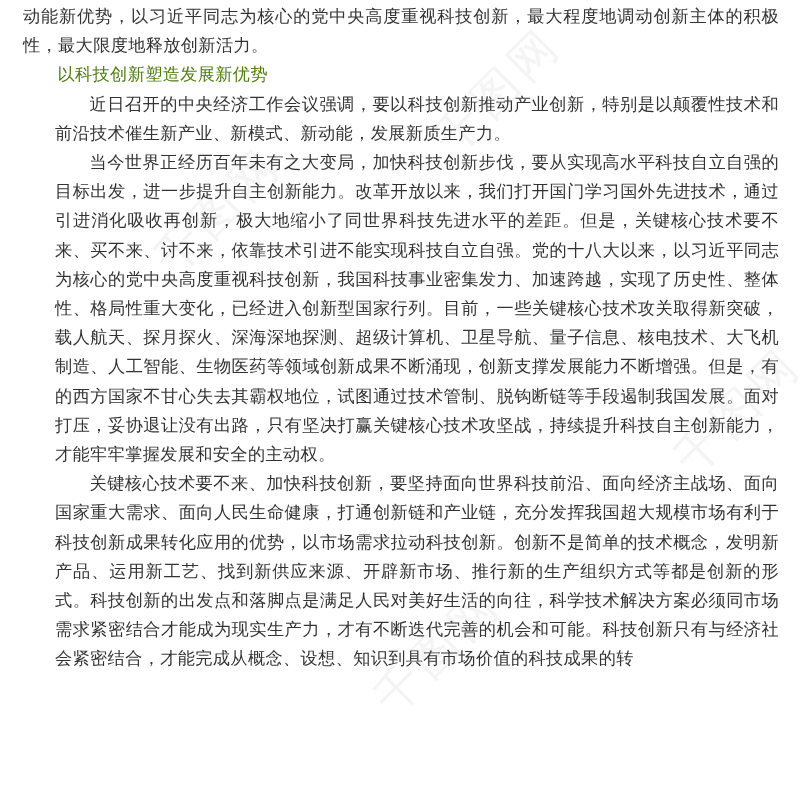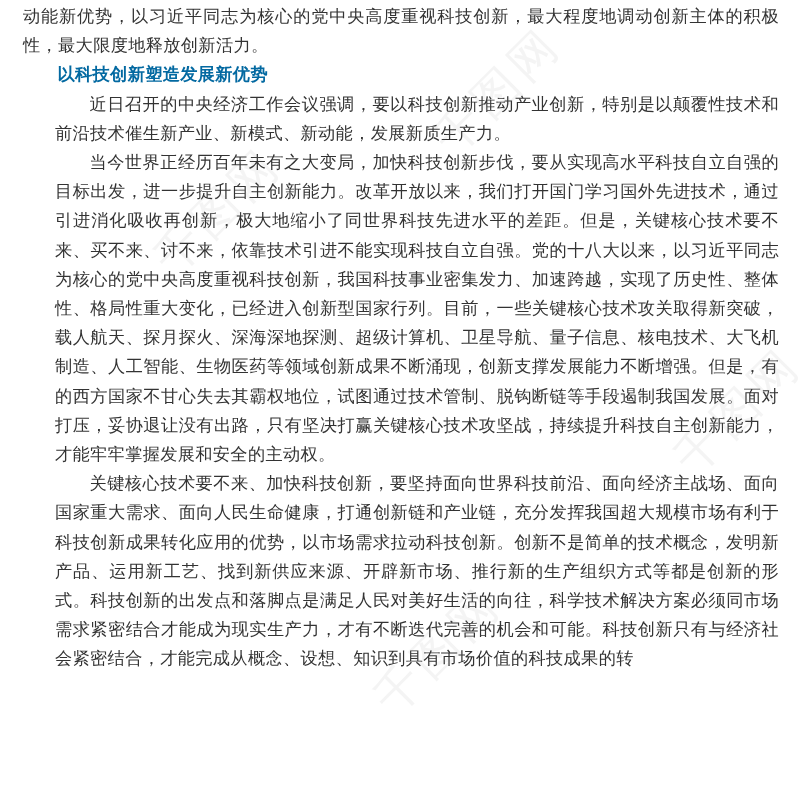--- a/index.html
+++ b/index.html
@@ -27,22 +27,22 @@
     .doc p {
       margin: 0;
       text-align: justify;
       text-align-last: left;
     }
     .doc p.indent {
       text-indent: 34.5px;
       margin-left: 32px;
     }
     .doc p.heading {
-      font-weight: bold;
-      color: #0369a1;
+      font-weight: normal;
+      color: #4d7c0f;
       text-indent: 34.5px;
     }
     .watermark {
       position: absolute;
       font-size: 46px;
       color: rgba(150, 150, 150, 0.10);
       transform: rotate(-45deg);
       pointer-events: none;
       white-space: nowrap;
       font-family: "DejaVu Sans", sans-serif;

